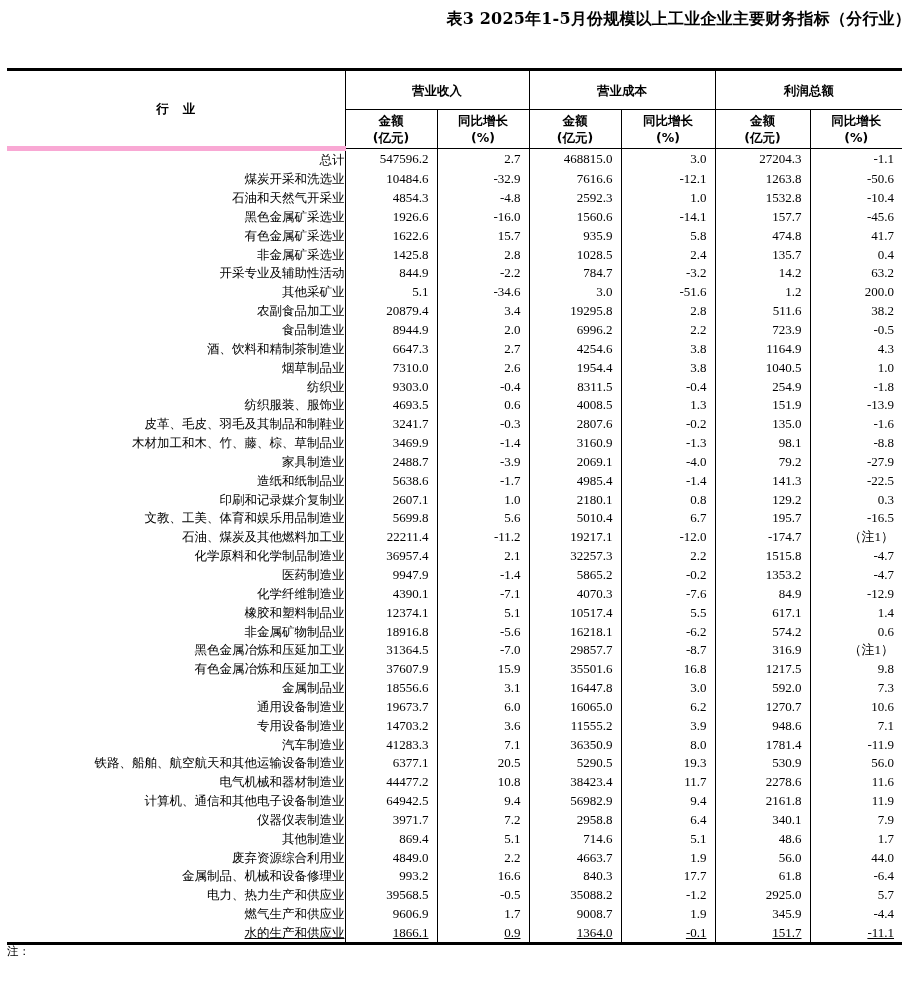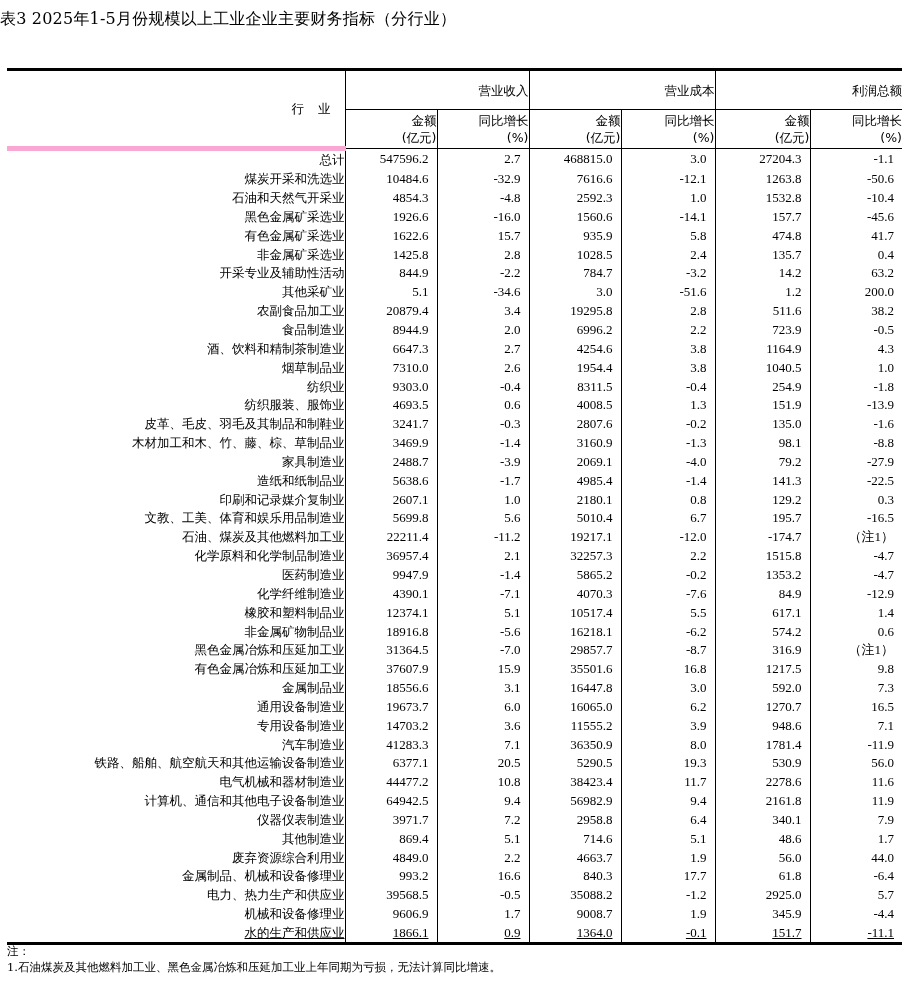--- a/index.html
+++ b/index.html
@@ -1,31 +1,31 @@
 <!DOCTYPE html>
 <html><head>
 <meta charset="utf-8">
 <style>
   html, body { margin: 0; padding: 0; background: #ffffff; }
   body { width: 911px; height: 998px; position: relative; overflow: hidden; color: #000;
          font-family: "DejaVu Sans", "Liberation Sans", sans-serif; }
-  .title { position: absolute; top: 8px; left: 0; width: 911px; text-align: left;
-           font-family: "DejaVu Serif", "Liberation Serif", serif; font-weight: normal; font-size: 16px;
+  .title { position: absolute; top: 8px; left: 0; width: 911px; text-align: right;
+           font-family: "DejaVu Serif", "Liberation Serif", serif; font-weight: bold; font-size: 16px;
            line-height: 22px; letter-spacing: 0.2px; }
   table.main { position: absolute; left: 7px; top: 68px; width: 895px; border-collapse: collapse;
                table-layout: fixed; }
   table.main col.c0 { width: 338px; }
   table.main col.c1 { width: 92px; }
   table.main col.c2 { width: 92px; }
   table.main col.c3 { width: 92px; }
   table.main col.c4 { width: 94px; }
   table.main col.c5 { width: 95px; }
   table.main col.c6 { width: 92px; }
   thead tr.top th { border-top: 3px solid #000; }
-  thead th { font-weight: normal; font-size: 12.5px; line-height: 17px; text-align: right;
+  thead th { font-weight: bold; font-size: 12.5px; line-height: 17px; text-align: center;
              vertical-align: middle; padding: 0; }
   thead tr.top th { height: 38px; }
   thead tr.sub th { height: 38px; border-top: 1px solid #000; }
   thead th.ind { letter-spacing: 14px; padding-left: 14px; }
   thead th.vl { border-left: 1px solid #000; }
   thead tr.sub th { border-bottom: 1px solid #000; }
   thead th.ind { border-bottom: 5px solid #f9a8d4; }
   tbody td { height: 18.85px; padding: 0; font-size: 12.5px; line-height: 18px; white-space: nowrap; }
   tbody td.name { text-align: right; padding-left: 3px; }
   tbody td.name.indent { padding-left: 16px; }
@@ -329,21 +329,21 @@
         <td class="num">592.0</td>
         <td class="num">7.3</td>
       </tr>
       <tr>
         <td class="name indent">通用设备制造业</td>
         <td class="num">19673.7</td>
         <td class="num">6.0</td>
         <td class="num">16065.0</td>
         <td class="num">6.2</td>
         <td class="num">1270.7</td>
-        <td class="num">16.5</td>
+        <td class="num">10.6</td>
       </tr>
       <tr>
         <td class="name indent">专用设备制造业</td>
         <td class="num">14703.2</td>
         <td class="num">3.6</td>
         <td class="num">11555.2</td>
         <td class="num">3.9</td>
         <td class="num">948.6</td>
         <td class="num">7.1</td>
       </tr>
@@ -422,21 +422,21 @@
       <tr>
         <td class="name indent">电力、热力生产和供应业</td>
         <td class="num">39568.5</td>
         <td class="num">-0.5</td>
         <td class="num">35088.2</td>
         <td class="num">-1.2</td>
         <td class="num">2925.0</td>
         <td class="num">5.7</td>
       </tr>
       <tr>
-        <td class="name indent">机械和设备修理业</td>
+        <td class="name indent">燃气生产和供应业</td>
         <td class="num">9606.9</td>
         <td class="num">1.7</td>
         <td class="num">9008.7</td>
         <td class="num">1.9</td>
         <td class="num">345.9</td>
         <td class="num">-4.4</td>
       </tr>
       <tr>
         <td class="name indent">水的生产和供应业</td>
         <td class="num">1866.1</td>
@@ -444,14 +444,13 @@
         <td class="num">1364.0</td>
         <td class="num">-0.1</td>
         <td class="num">151.7</td>
         <td class="num">-11.1</td>
       </tr>
     </tbody>
 </table>
 
 <div class="notes">
   <div>注：</div>
-  <div>1.石油煤炭及其他燃料加工业、黑色金属冶炼和压延加工业上年同期为亏损，无法计算同比增速。</div>
 </div>
 
 </body></html>

